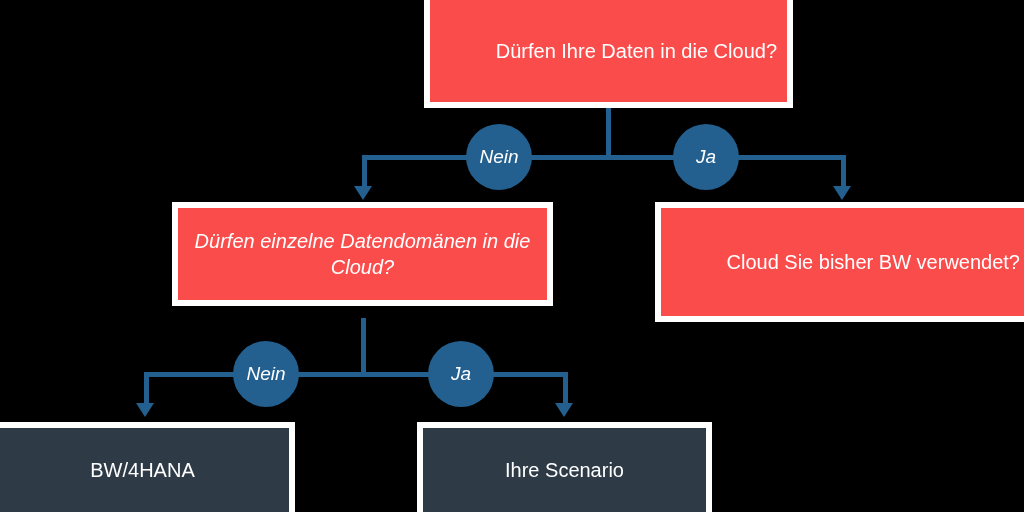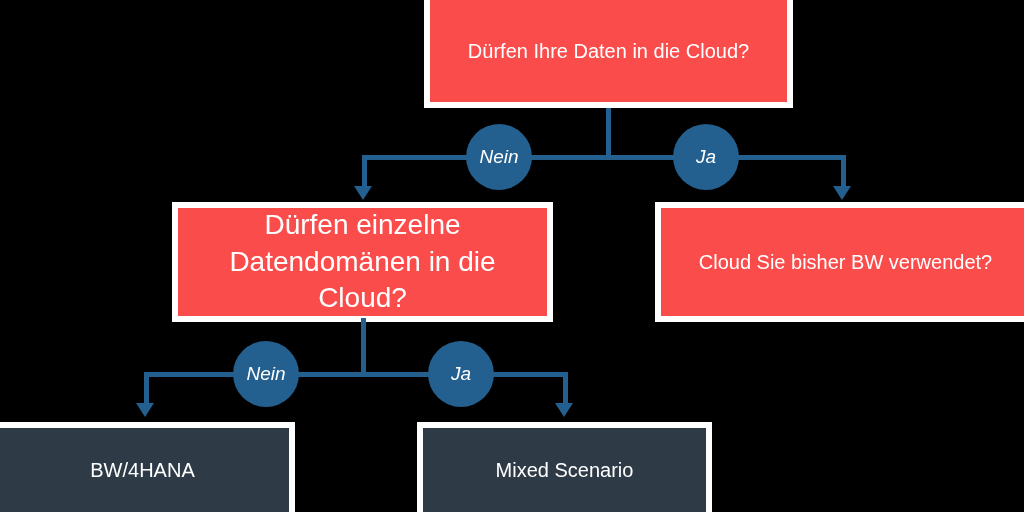--- a/index.html
+++ b/index.html
@@ -30,21 +30,21 @@
   }
   .node .fill {
     width: 100%;
     height: 100%;
     display: flex;
     align-items: center;
     justify-content: center;
     text-align: center;
     line-height: 1.30;
   }
-  .node.question .fill { background: #FB4C4C; }
+  .node.question .fill { background: #FB4C4C; justify-content: flex-end; }
   .node.result   .fill { background: #2E3B47; }
 
   .node-label {
     display: block;
     padding: 0 10px;
     white-space: pre-line;
   }
 
   
   .edge-h, .edge-v {
@@ -94,21 +94,21 @@
   <div class="edge-v" style="left:841px; top:155px; height:32px;"></div>
   <div class="arrow-down" style="left:833px; top:186px;"></div>
 
   <div class="pill" style="left:466px; top:124px; width:66px; height:66px; font-size:19px;">
     <span>Nein</span>
   </div>
   <div class="pill" style="left:673px; top:124px; width:66px; height:66px; font-size:19px;">
     <span>Ja</span>
   </div>
 
-  <div class="node question" style="left:172px; top:202px; width:381px; height:120px; font-size:28px;">
+  <div class="node question" style="left:172px; top:202px; width:381px; height:104px; font-size:20px;font-style:italic;">
     <div class="fill">
       <span class="node-label">Dürfen einzelne Datendomänen in die Cloud?</span>
     </div>
   </div>
 
   <div class="node question" style="left:655px; top:202px; width:381px; height:120px; font-size:20px;">
     <div class="fill">
       <span class="node-label">Cloud Sie bisher BW verwendet?</span>
     </div>
   </div>
@@ -128,17 +128,17 @@
   </div>
 
   <div class="node result" style="left:-10px; top:422px; width:305px; height:96px; font-size:20px;">
     <div class="fill">
       <span class="node-label">BW/4HANA</span>
     </div>
   </div>
 
   <div class="node result" style="left:417px; top:422px; width:295px; height:96px; font-size:20px;">
     <div class="fill">
-      <span class="node-label">Mixed Scenario</span>
+      <span class="node-label">Ihre Scenario</span>
     </div>
   </div>
 
 </div>
 
 </body></html>

